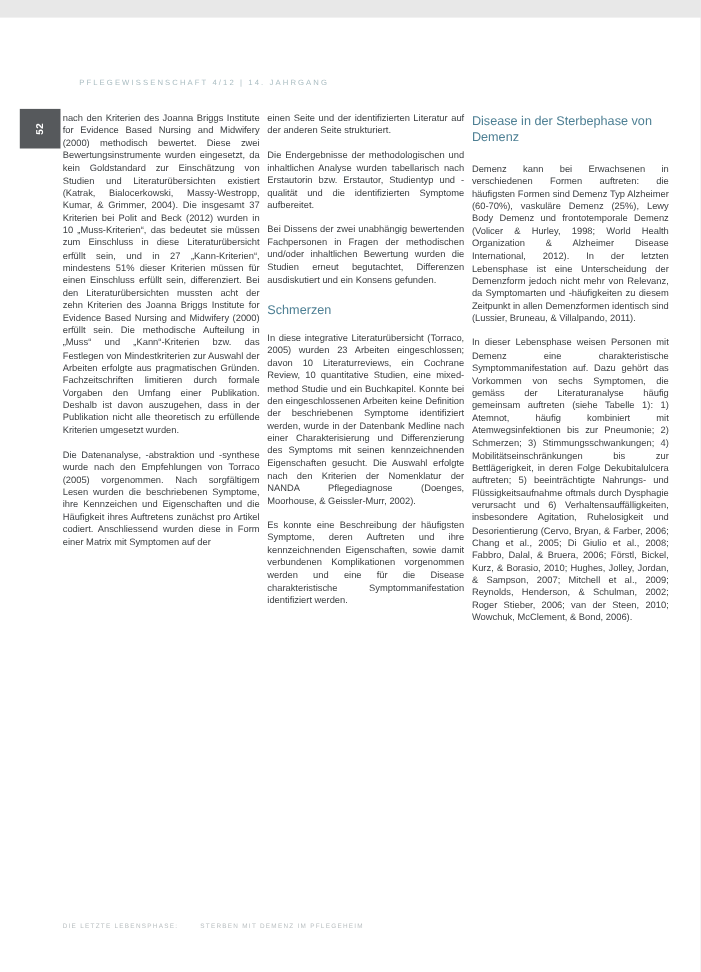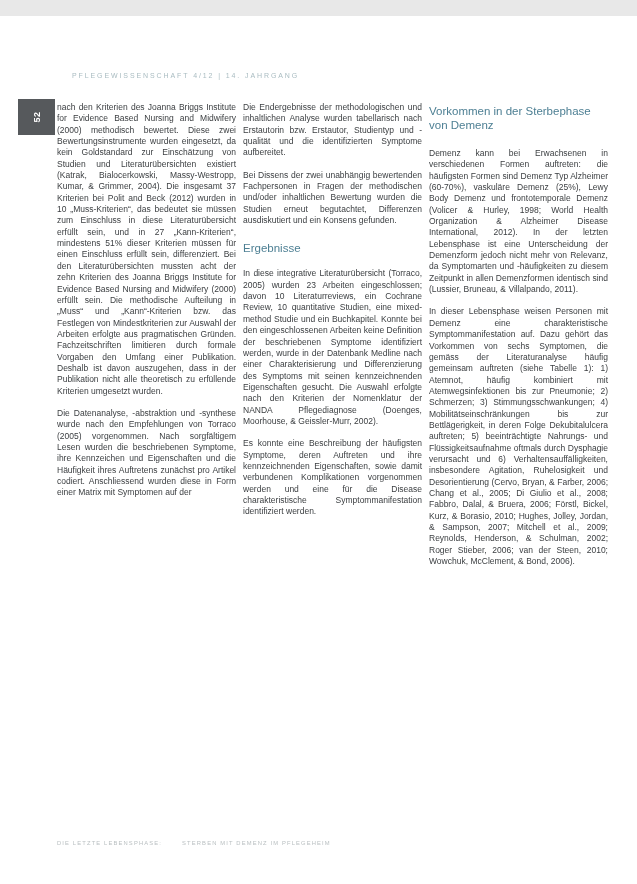--- a/index.html
+++ b/index.html
@@ -59,28 +59,29 @@
   <div class="page-tab">
     <span>52</span>
   </div>
 
   <div class="columns">
     <div class="column">
         <p lang="de">nach den Kriterien des Joanna Briggs Institute for Evidence Based Nursing and Midwifery (2000) methodisch bewertet. Diese zwei Bewertungsinstrumente wurden eingesetzt, da kein Goldstandard zur Einschätzung von Studien und Literaturübersichten existiert (Katrak, Bialocerkowski, Massy-Westropp, Kumar, &amp; Grimmer, 2004). Die insgesamt 37 Kriterien bei Polit and Beck (2012) wurden in 10 „Muss-Kriterien“, das bedeutet sie müssen zum Einschluss in diese Literaturübersicht erfüllt sein, und in 27 „Kann-Kriterien“, mindestens 51% dieser Kriterien müssen für einen Einschluss erfüllt sein, differenziert. Bei den Literaturübersichten mussten acht der zehn Kriterien des Joanna Briggs Institute for Evidence Based Nursing and Midwifery (2000) erfüllt sein. Die methodische Aufteilung in „Muss“ und „Kann“-Kriterien bzw. das Festlegen von Mindestkriterien zur Auswahl der Arbeiten erfolgte aus pragmatischen Gründen. Fachzeitschriften limitieren durch formale Vorgaben den Umfang einer Publikation. Deshalb ist davon auszugehen, dass in der Publikation nicht alle theoretisch zu erfüllende Kriterien umgesetzt wurden.</p>
         <p lang="de">Die Datenanalyse, -abstraktion und -synthese wurde nach den Empfehlungen von Torraco (2005) vorgenommen. Nach sorgfältigem Lesen wurden die beschriebenen Symptome, ihre Kennzeichen und Eigenschaften und die Häufigkeit ihres Auftretens zunächst pro Artikel codiert. Anschliessend wurden diese in Form einer Matrix mit Symptomen auf der</p>
       </div>
     <div class="column">
+        <p lang="de">einen Seite und der identifizierten Literatur auf der anderen Seite strukturiert.</p>
         <p lang="de">Die Endergebnisse der methodologischen und inhaltlichen Analyse wurden tabellarisch nach Erstautorin bzw. Erstautor, Studientyp und -qualität und die identifizierten Symptome aufbereitet.</p>
         <p lang="de">Bei Dissens der zwei unabhängig bewertenden Fachpersonen in Fragen der methodischen und/oder inhaltlichen Bewertung wurden die Studien erneut begutachtet, Differenzen ausdiskutiert und ein Konsens gefunden.</p>
-        <h2 lang="de">Ergebnisse</h2>
+        <h2 lang="de">Schmerzen</h2>
         <p lang="de">In diese integrative Literaturübersicht (Torraco, 2005) wurden 23 Arbeiten eingeschlossen; davon 10 Literaturreviews, ein Cochrane Review, 10 quantitative Studien, eine mixed-method Studie und ein Buchkapitel. Konnte bei den eingeschlossenen Arbeiten keine Definition der beschriebenen Symptome identifiziert werden, wurde in der Datenbank Medline nach einer Charakterisierung und Differenzierung des Symptoms mit seinen kennzeichnenden Eigenschaften gesucht. Die Auswahl erfolgte nach den Kriterien der Nomenklatur der NANDA Pflegediagnose (Doenges, Moorhouse, &amp; Geissler-Murr, 2002).</p>
         <p lang="de">Es konnte eine Beschreibung der häufigsten Symptome, deren Auftreten und ihre kennzeichnenden Eigenschaften, sowie damit verbundenen Komplikationen vorgenommen werden und eine für die Disease charakteristische Symptommanifestation identifiziert werden.</p>
       </div>
     <div class="column">
-        <h2 lang="de">Vorkommen in der Sterbephase von Demenz</h2>
+        <h2 lang="de">Disease in der Sterbephase von Demenz</h2>
         <p lang="de">Demenz kann bei Erwachsenen in verschiedenen Formen auftreten: die häufigsten Formen sind Demenz Typ Alzheimer (60-70%), vaskuläre Demenz (25%), Lewy Body Demenz und frontotemporale Demenz (Volicer &amp; Hurley, 1998; World Health Organization &amp; Alzheimer Disease International, 2012). In der letzten Lebensphase ist eine Unterscheidung der Demenzform jedoch nicht mehr von Relevanz, da Symptomarten und -häufigkeiten zu diesem Zeitpunkt in allen Demenzformen identisch sind (Lussier, Bruneau, &amp; Villalpando, 2011).</p>
         <p lang="de">In dieser Lebensphase weisen Personen mit Demenz eine charakteristische Symptommanifestation auf. Dazu gehört das Vorkommen von sechs Symptomen, die gemäss der Literaturanalyse häufig gemeinsam auftreten (siehe Tabelle 1): 1) Atemnot, häufig kombiniert mit Atemwegsinfektionen bis zur Pneumonie; 2) Schmerzen; 3) Stimmungsschwankungen; 4) Mobilitätseinschränkungen bis zur Bettlägerigkeit, in deren Folge Dekubitalulcera auftreten; 5) beeinträchtigte Nahrungs- und Flüssigkeitsaufnahme oftmals durch Dysphagie verursacht und 6) Verhaltensauffälligkeiten, insbesondere Agitation, Ruhelosigkeit und Desorientierung (Cervo, Bryan, &amp; Farber, 2006; Chang et al., 2005; Di Giulio et al., 2008; Fabbro, Dalal, &amp; Bruera, 2006; Förstl, Bickel, Kurz, &amp; Borasio, 2010; Hughes, Jolley, Jordan, &amp; Sampson, 2007; Mitchell et al., 2009; Reynolds, Henderson, &amp; Schulman, 2002; Roger Stieber, 2006; van der Steen, 2010; Wowchuk, McClement, &amp; Bond, 2006).</p>
       </div>
   </div>
 
   <div class="footer">
     <span>Die letzte Lebensphase:</span>
     <span>Sterben mit Demenz im Pflegeheim</span>
   </div>
 

